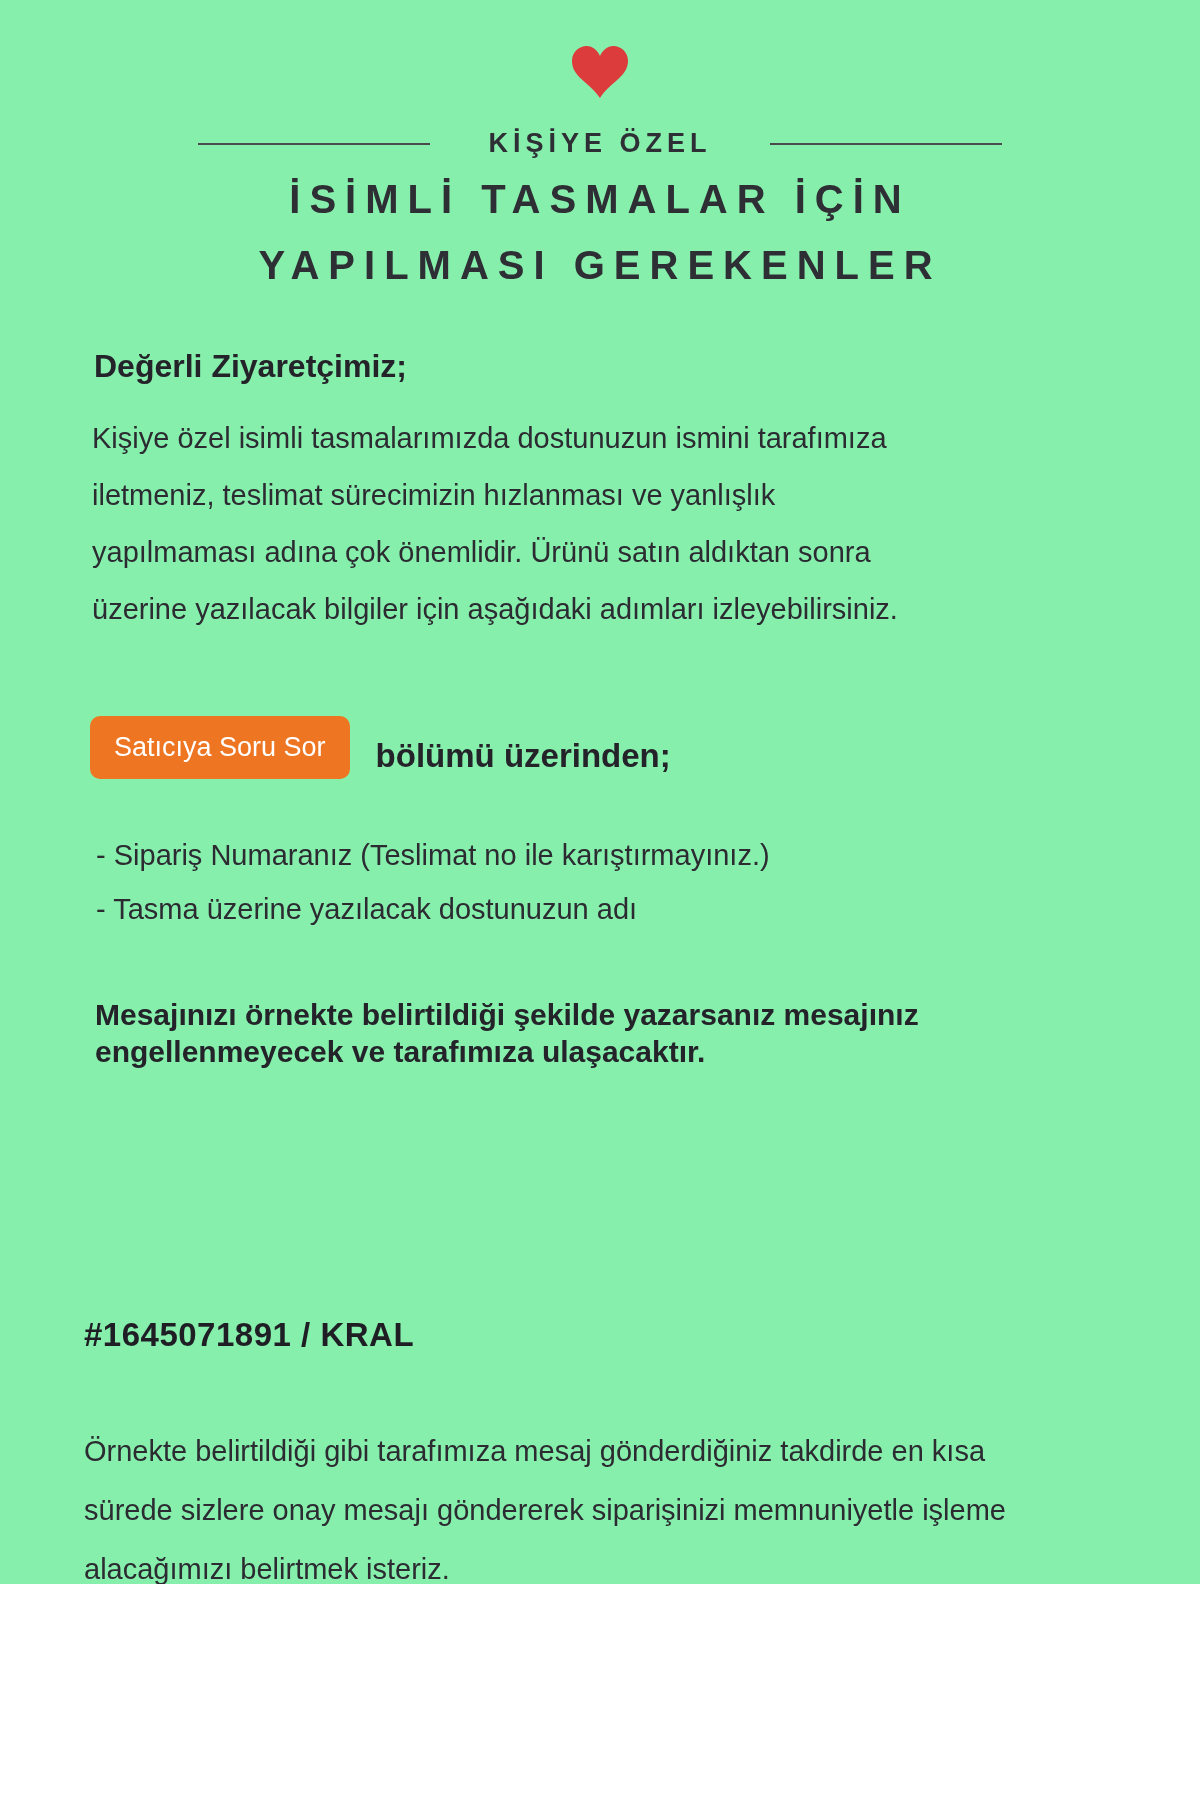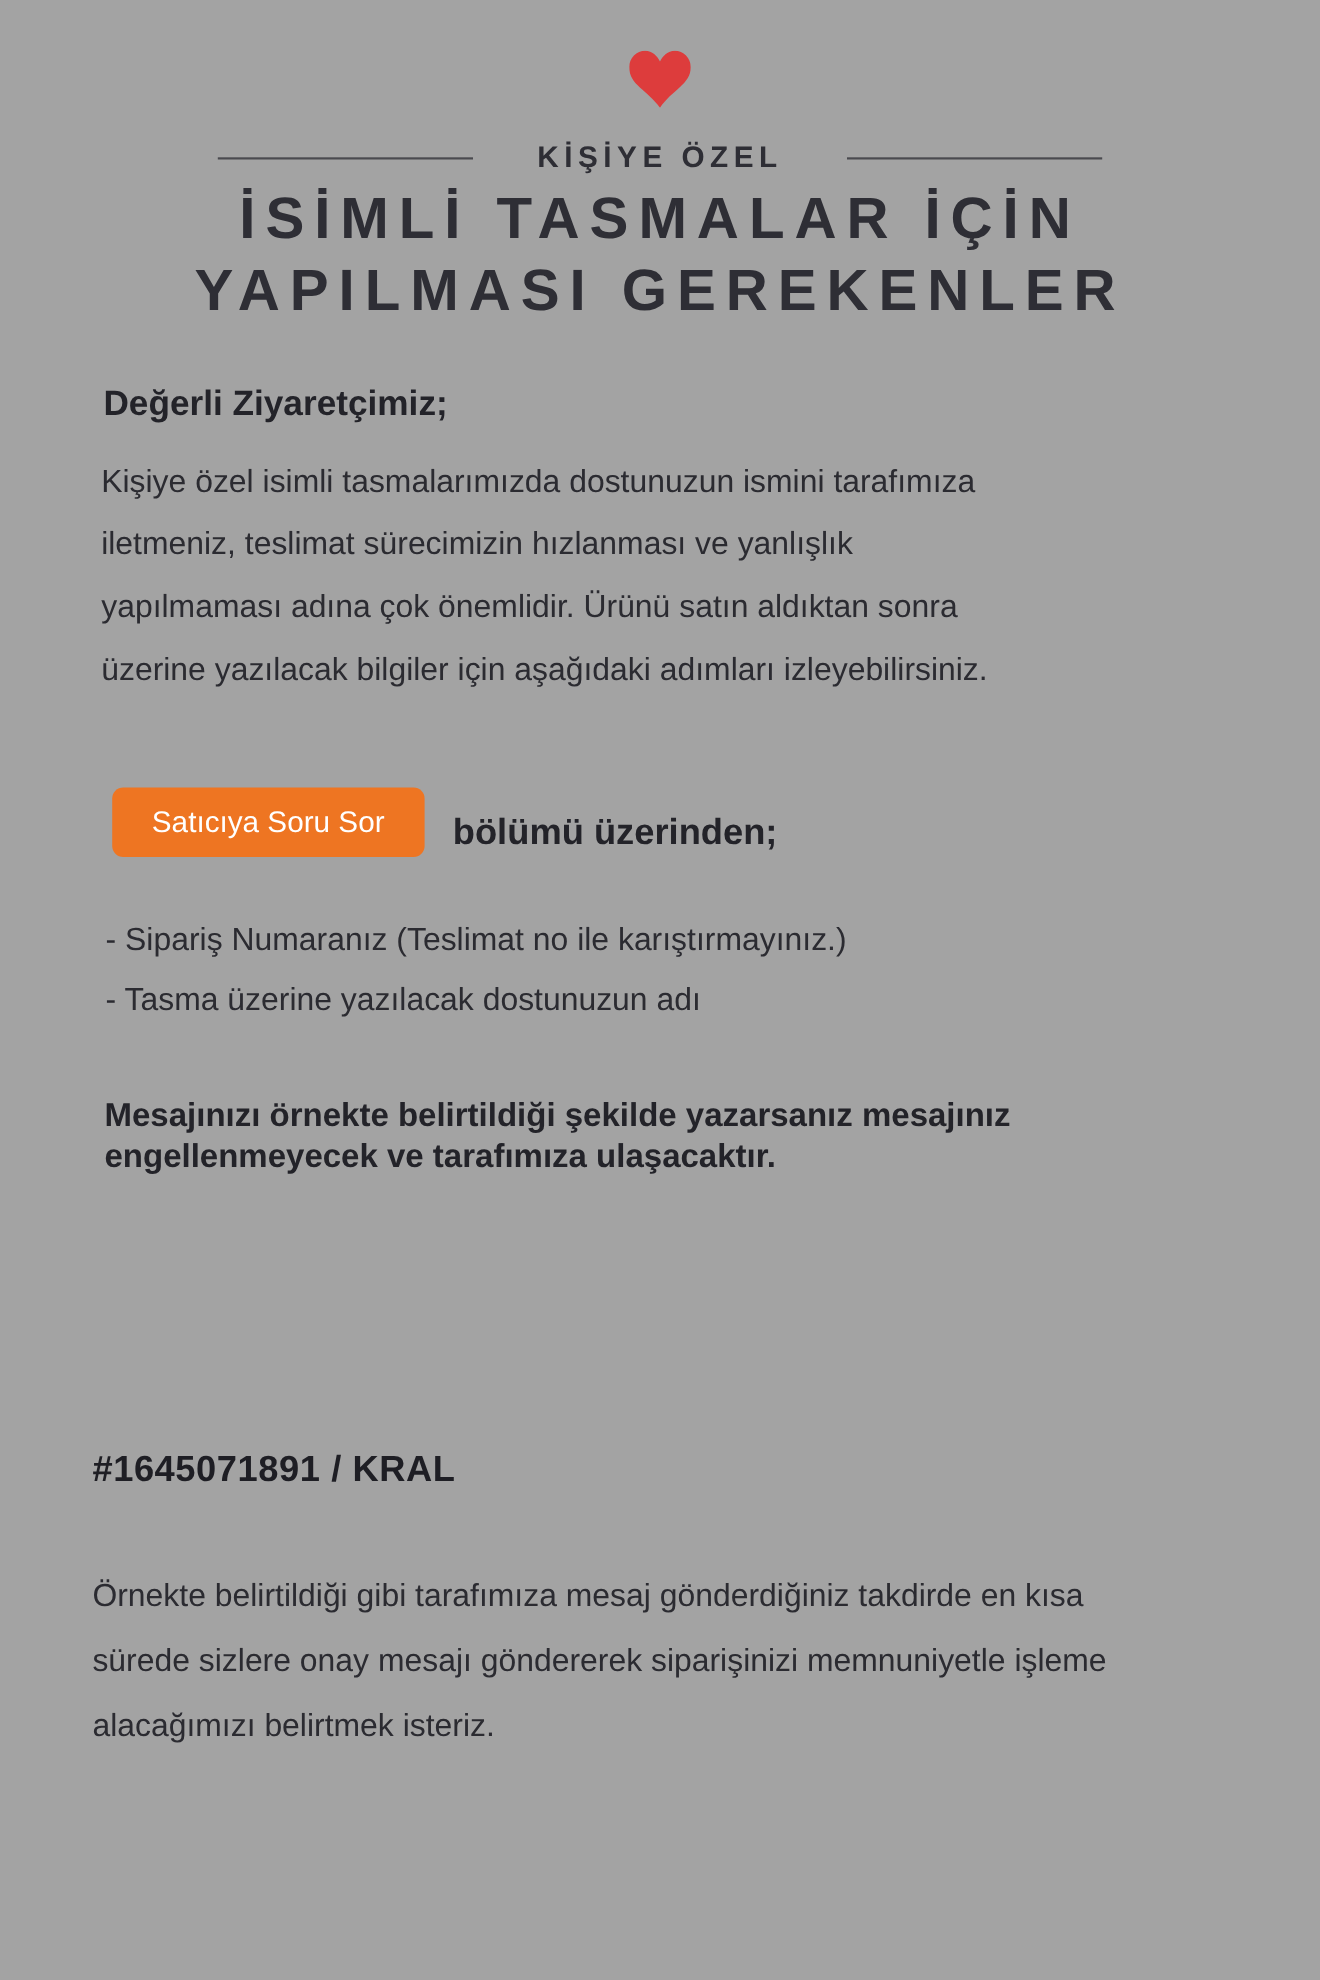--- a/index.html
+++ b/index.html
@@ -1,22 +1,22 @@
 <!DOCTYPE html>
 <html><head>
   <meta charset="utf-8">
   <style>
     * { margin: 0; padding: 0; box-sizing: border-box; }
     html, body { background: #ffffff; }
     .page {
       position: relative;
       width: 1200px;
-      height: 1800px;
+      height: 1584px;
       margin: 0 auto;
-      background: #a3a3a3;
+      background: #86efac;
       font-family: "Liberation Sans", sans-serif;
       color: #2b2b31;
       overflow: hidden;
     }
 
     
     .heart-wrap {
       position: absolute;
       top: 46px; left: 0; right: 0;
       text-align: center;
@@ -41,21 +41,21 @@
       font-weight: 600;
       letter-spacing: 5px;
       color: #2e2e35;
       white-space: nowrap;
     }
 
     .page-title {
       position: absolute;
       top: 166px; left: 0; right: 0;
       text-align: center;
-      font-size: 53px;
+      font-size: 40px;
       font-weight: 700;
       letter-spacing: 9px;
       color: #2e2e35;
       line-height: 66px;
     }
 
     
     .greeting {
       position: absolute;
       top: 348px; left: 94px;
@@ -81,23 +81,22 @@
       gap: 26px;
     }
     .ask-seller-button {
       background: #ee7522;
       color: #ffffff;
       border: none;
       border-radius: 10px;
       font-family: "Liberation Sans", sans-serif;
       font-size: 27px;
       font-weight: 400;
-      padding: 16px 36px;
+      padding: 16px 24px;
       cursor: pointer;
-      margin-left: 12px;
     }
     .after-button-label {
       font-size: 33px;
       font-weight: 700;
       color: #232329;
       margin-top: 16px;
     }
 
     .steps-list {
       position: absolute;

